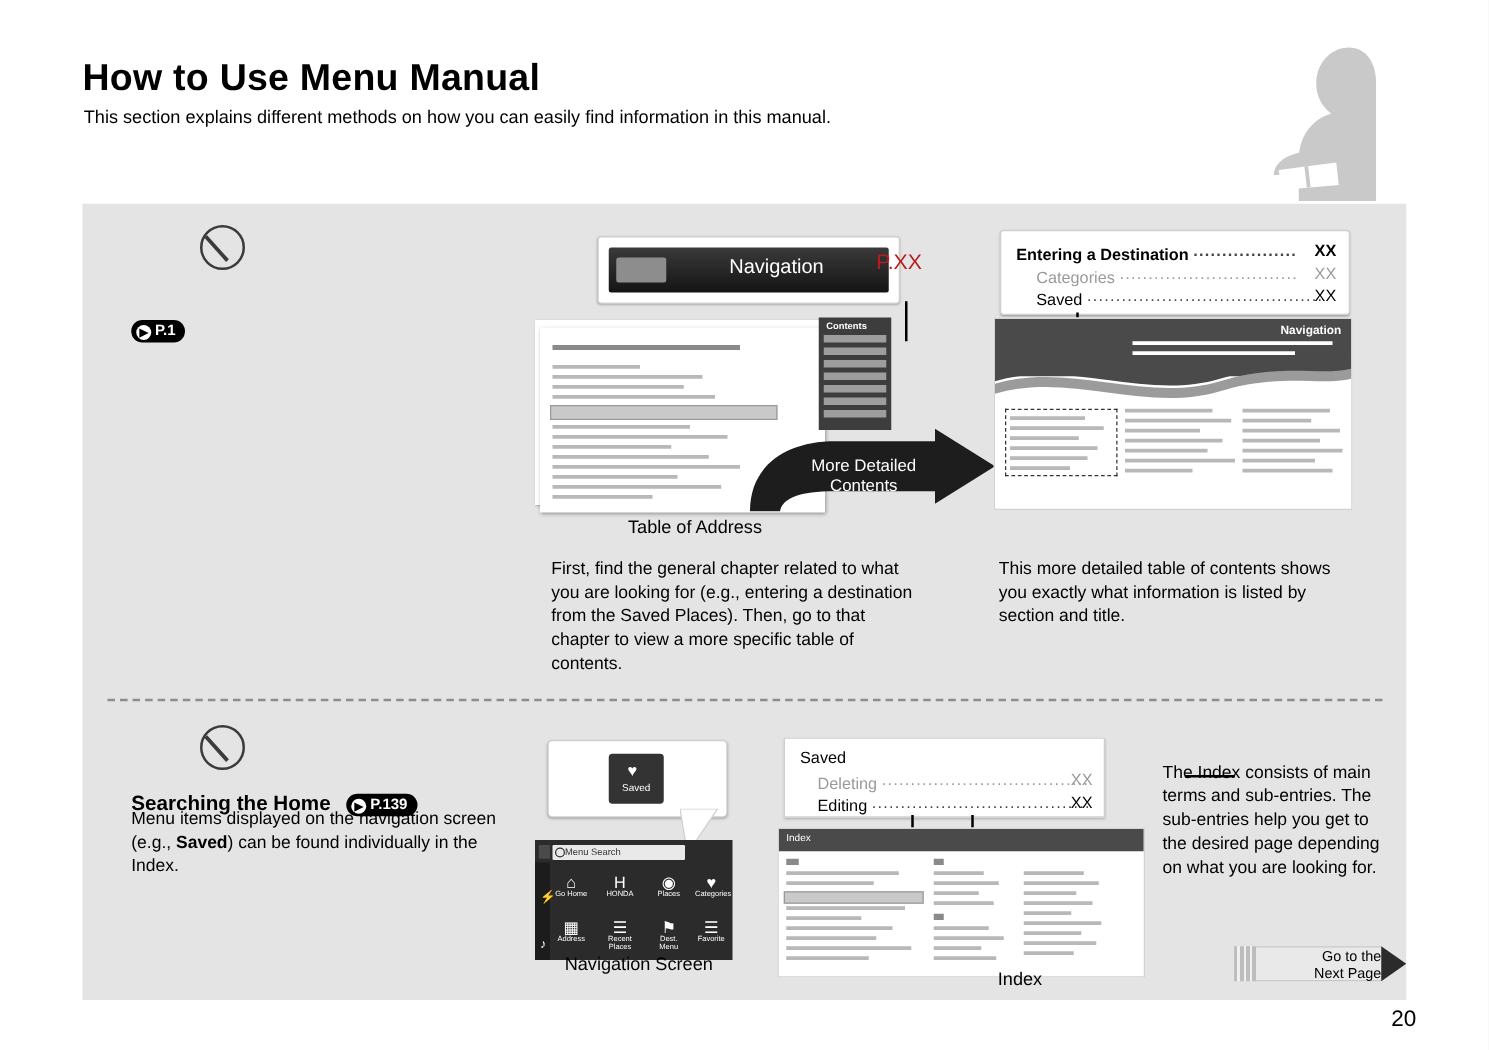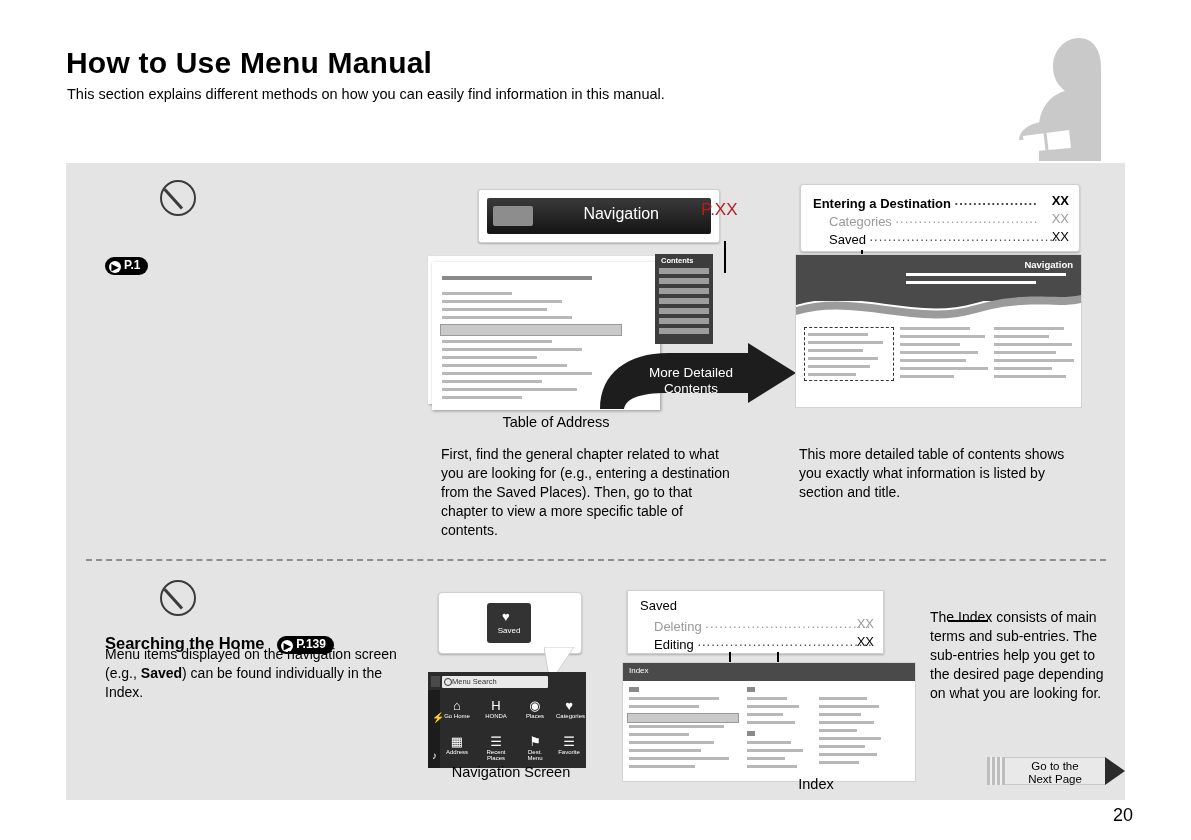--- a/index.html
+++ b/index.html
@@ -470,21 +470,21 @@
   }
   .goto .body {
     position: absolute;
     left: 18px; top: 0;
     width: 100px; height: 28px;
     background: #e9e9e9;
     border-top: 1px solid #c9c9c9;
     border-bottom: 1px solid #c9c9c9;
     font-size: 11.5px;
     line-height: 13px;
-    text-align: center;
+    text-align: right;
     padding-top: 2px;
     box-sizing: border-box;
   }
   .goto .tri {
     position: absolute;
     left: 118px; top: 0;
     width: 0; height: 0;
     border-top: 14px solid transparent;
     border-bottom: 14px solid transparent;
     border-left: 20px solid #2b2b2b;

